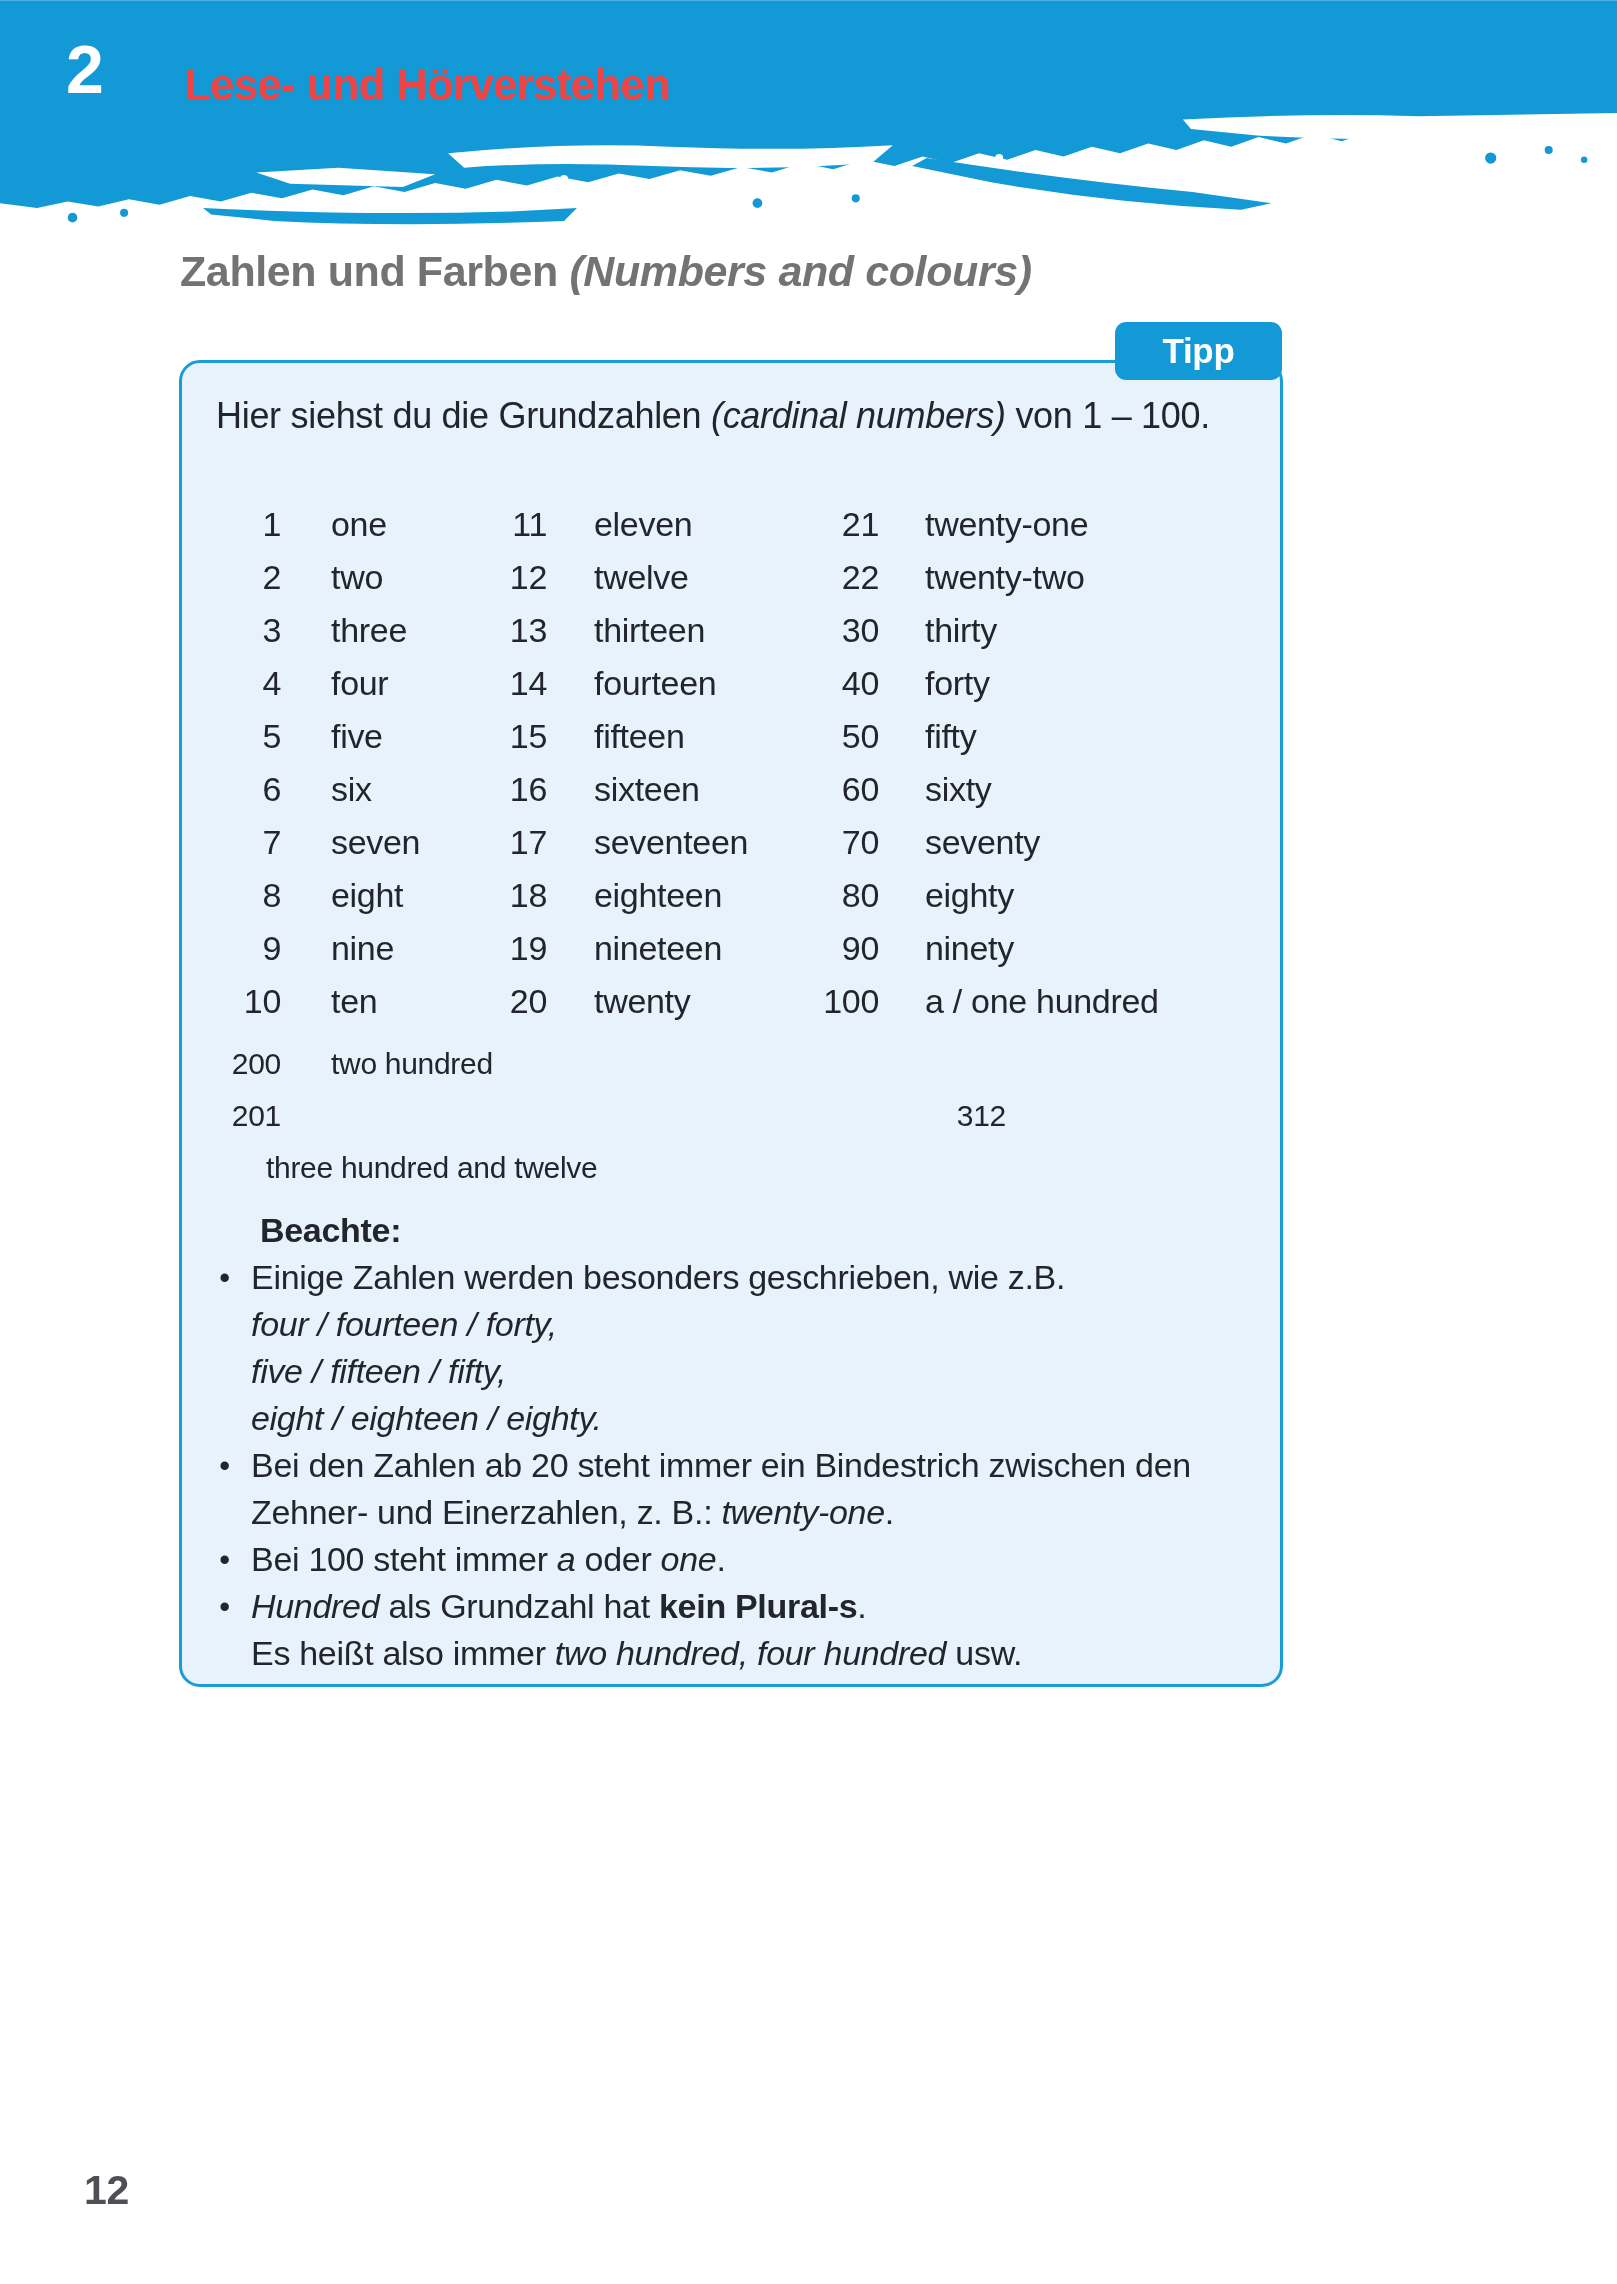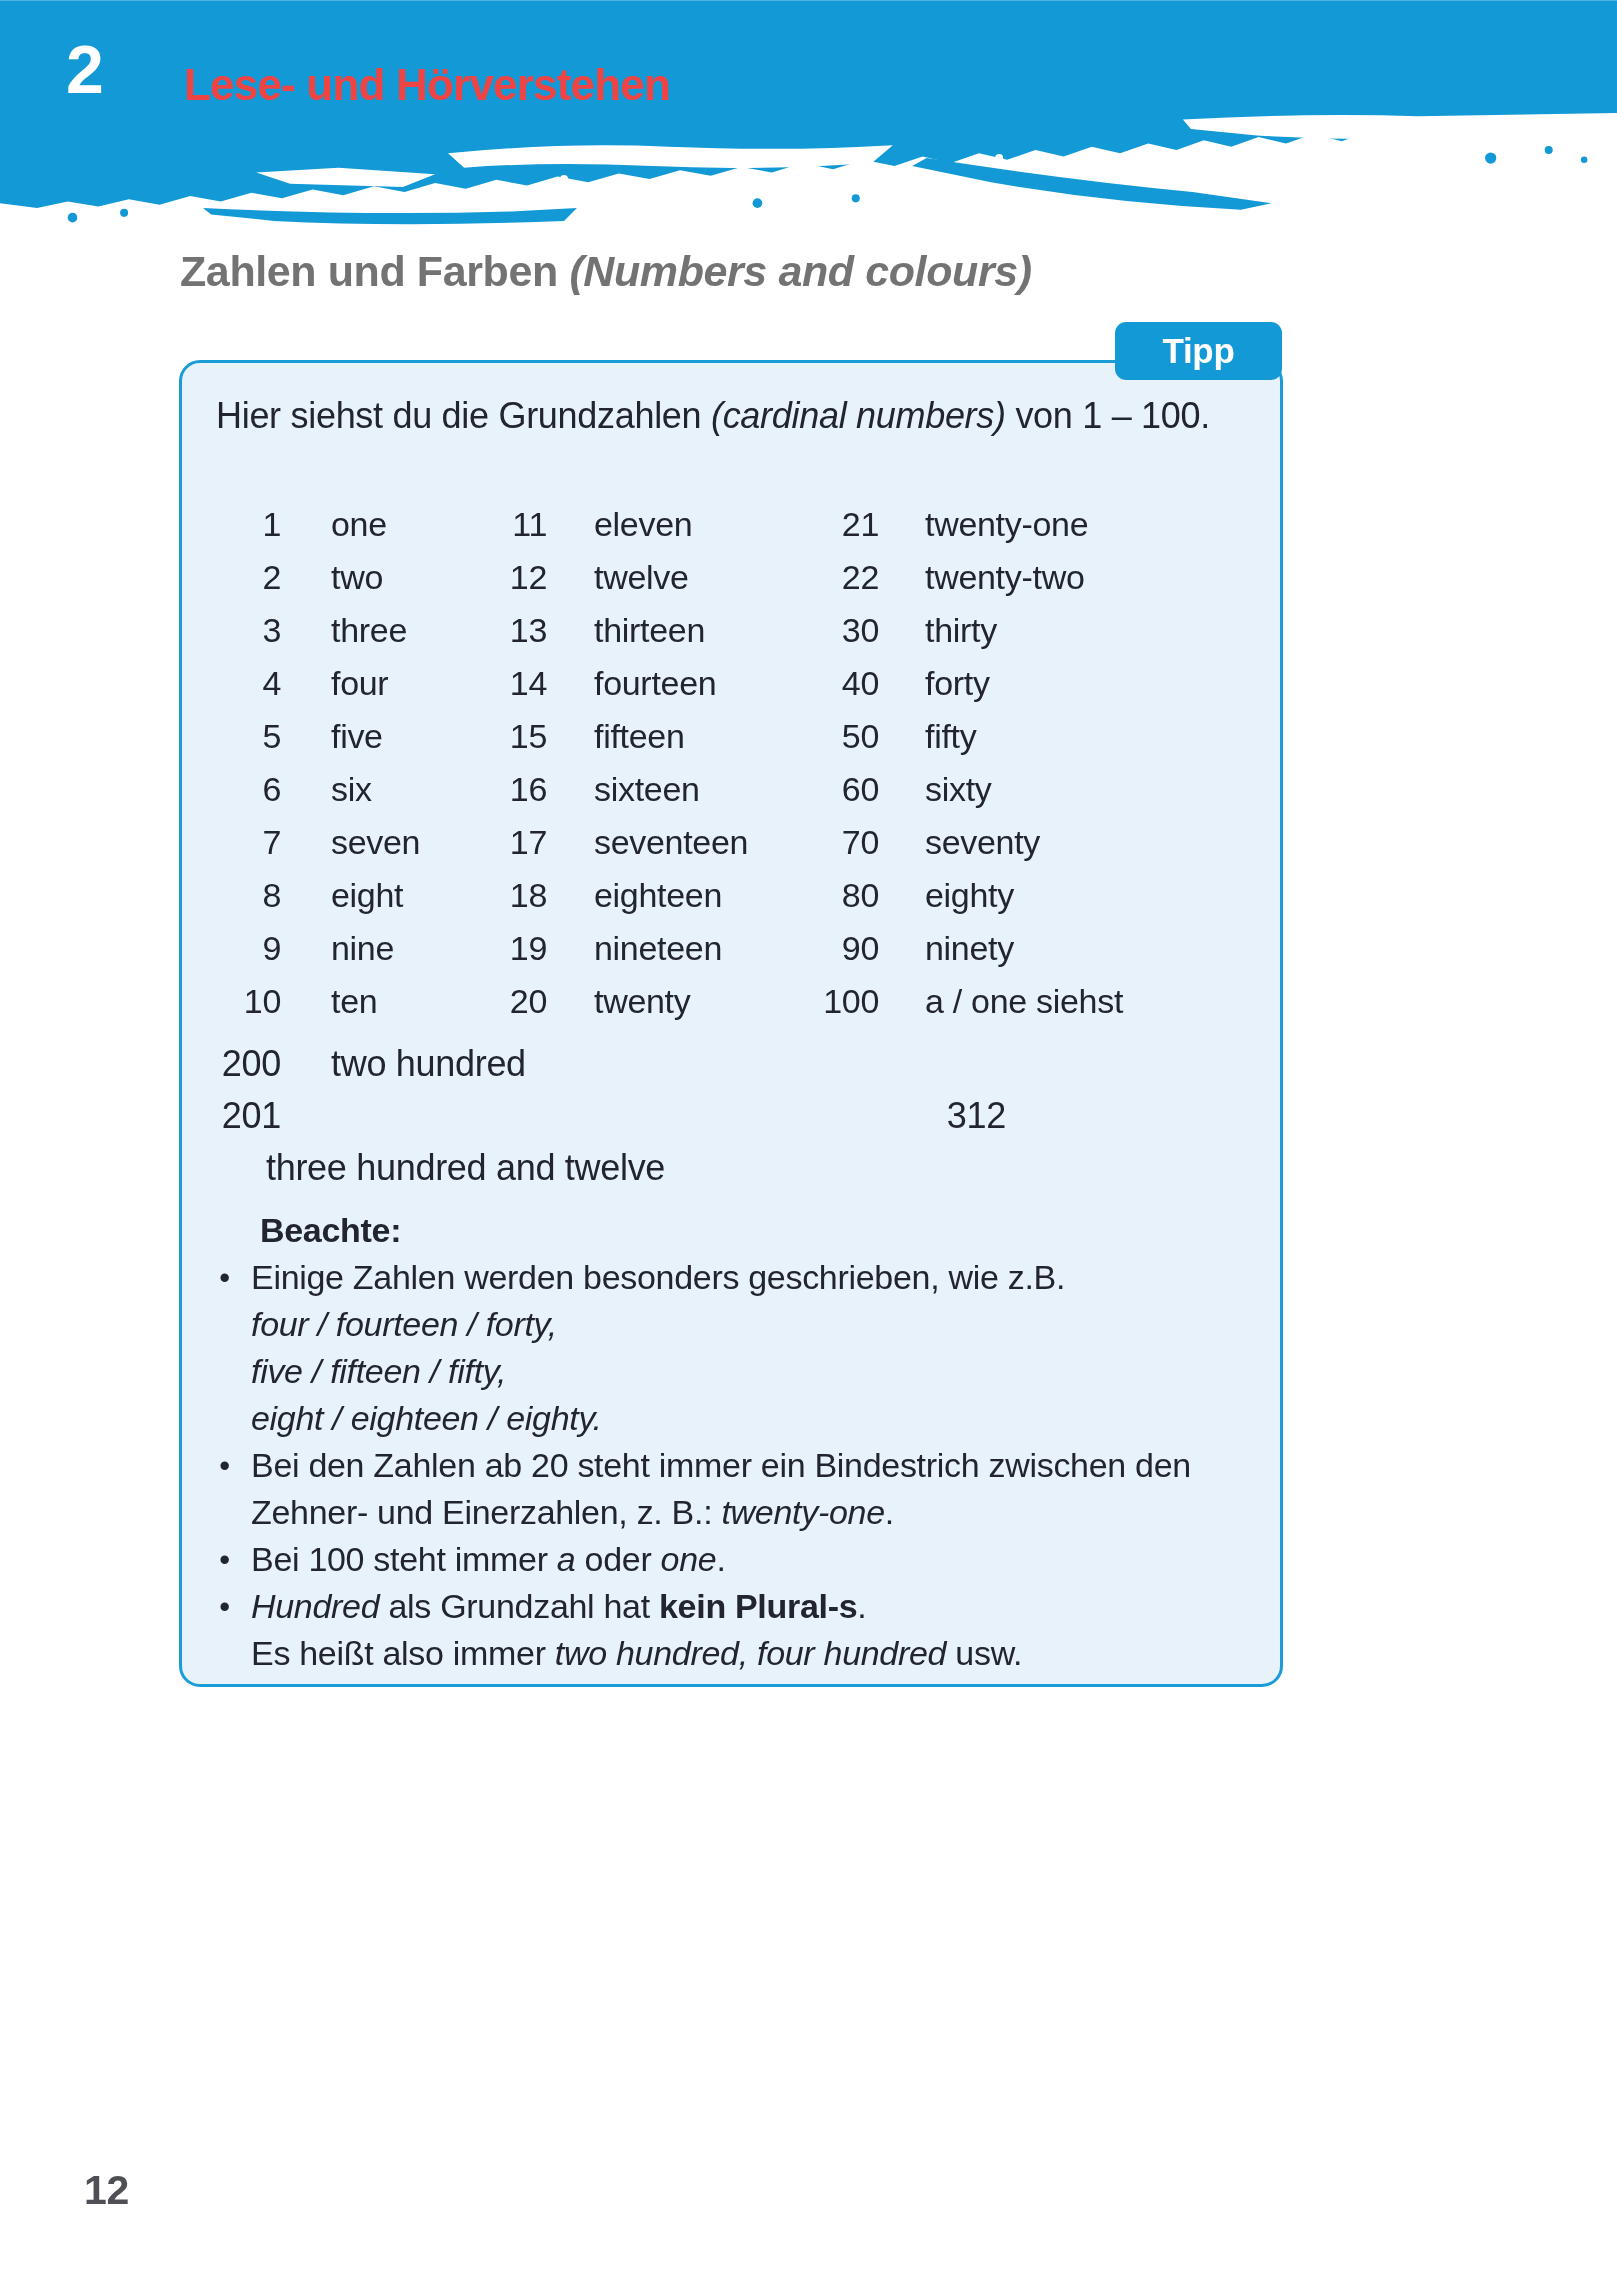--- a/index.html
+++ b/index.html
@@ -47,21 +47,21 @@
   .num-table{
     position:absolute;left:34px;top:135px;
     display:grid;
     grid-template-columns:65px 211px 55px 274px 58px 346px;
     font-size:34px;line-height:53px;
   }
   .hundreds{
     position:absolute;left:34px;top:675px;
     display:grid;
     grid-template-columns:65px 725px;
-    font-size:36px;line-height:52px;
+    font-size:30px;line-height:52px;
   }
   .cell{white-space:nowrap;}
   .cell.num{text-align:right;}
   .cell.w1{padding-left:50px;}
   .cell.w2{padding-left:47px;}
   .cell.w3{padding-left:46px;}
   .notes{
     position:absolute;left:34px;top:844px;width:1047px;
     font-size:34px;line-height:47px;
   }
@@ -178,21 +178,21 @@
         <span class="cell w1">nine</span>
         <span class="cell num">19</span>
         <span class="cell w2">nineteen</span>
         <span class="cell num">90</span>
         <span class="cell w3">ninety</span>
         <span class="cell num">10</span>
         <span class="cell w1">ten</span>
         <span class="cell num">20</span>
         <span class="cell w2">twenty</span>
         <span class="cell num">100</span>
-        <span class="cell w3">a / one siehst</span>
+        <span class="cell w3">a / one hundred</span>
       </div>
 
     <div class="hundreds" id="hundreds-table">
         <span class="cell num">200</span>
         <span class="cell w1">two hundred</span>
         <span class="cell num">201</span>
         <span class="cell num">312</span>
         <span class="cell w1">three hundred and twelve</span>
       </div>
 

